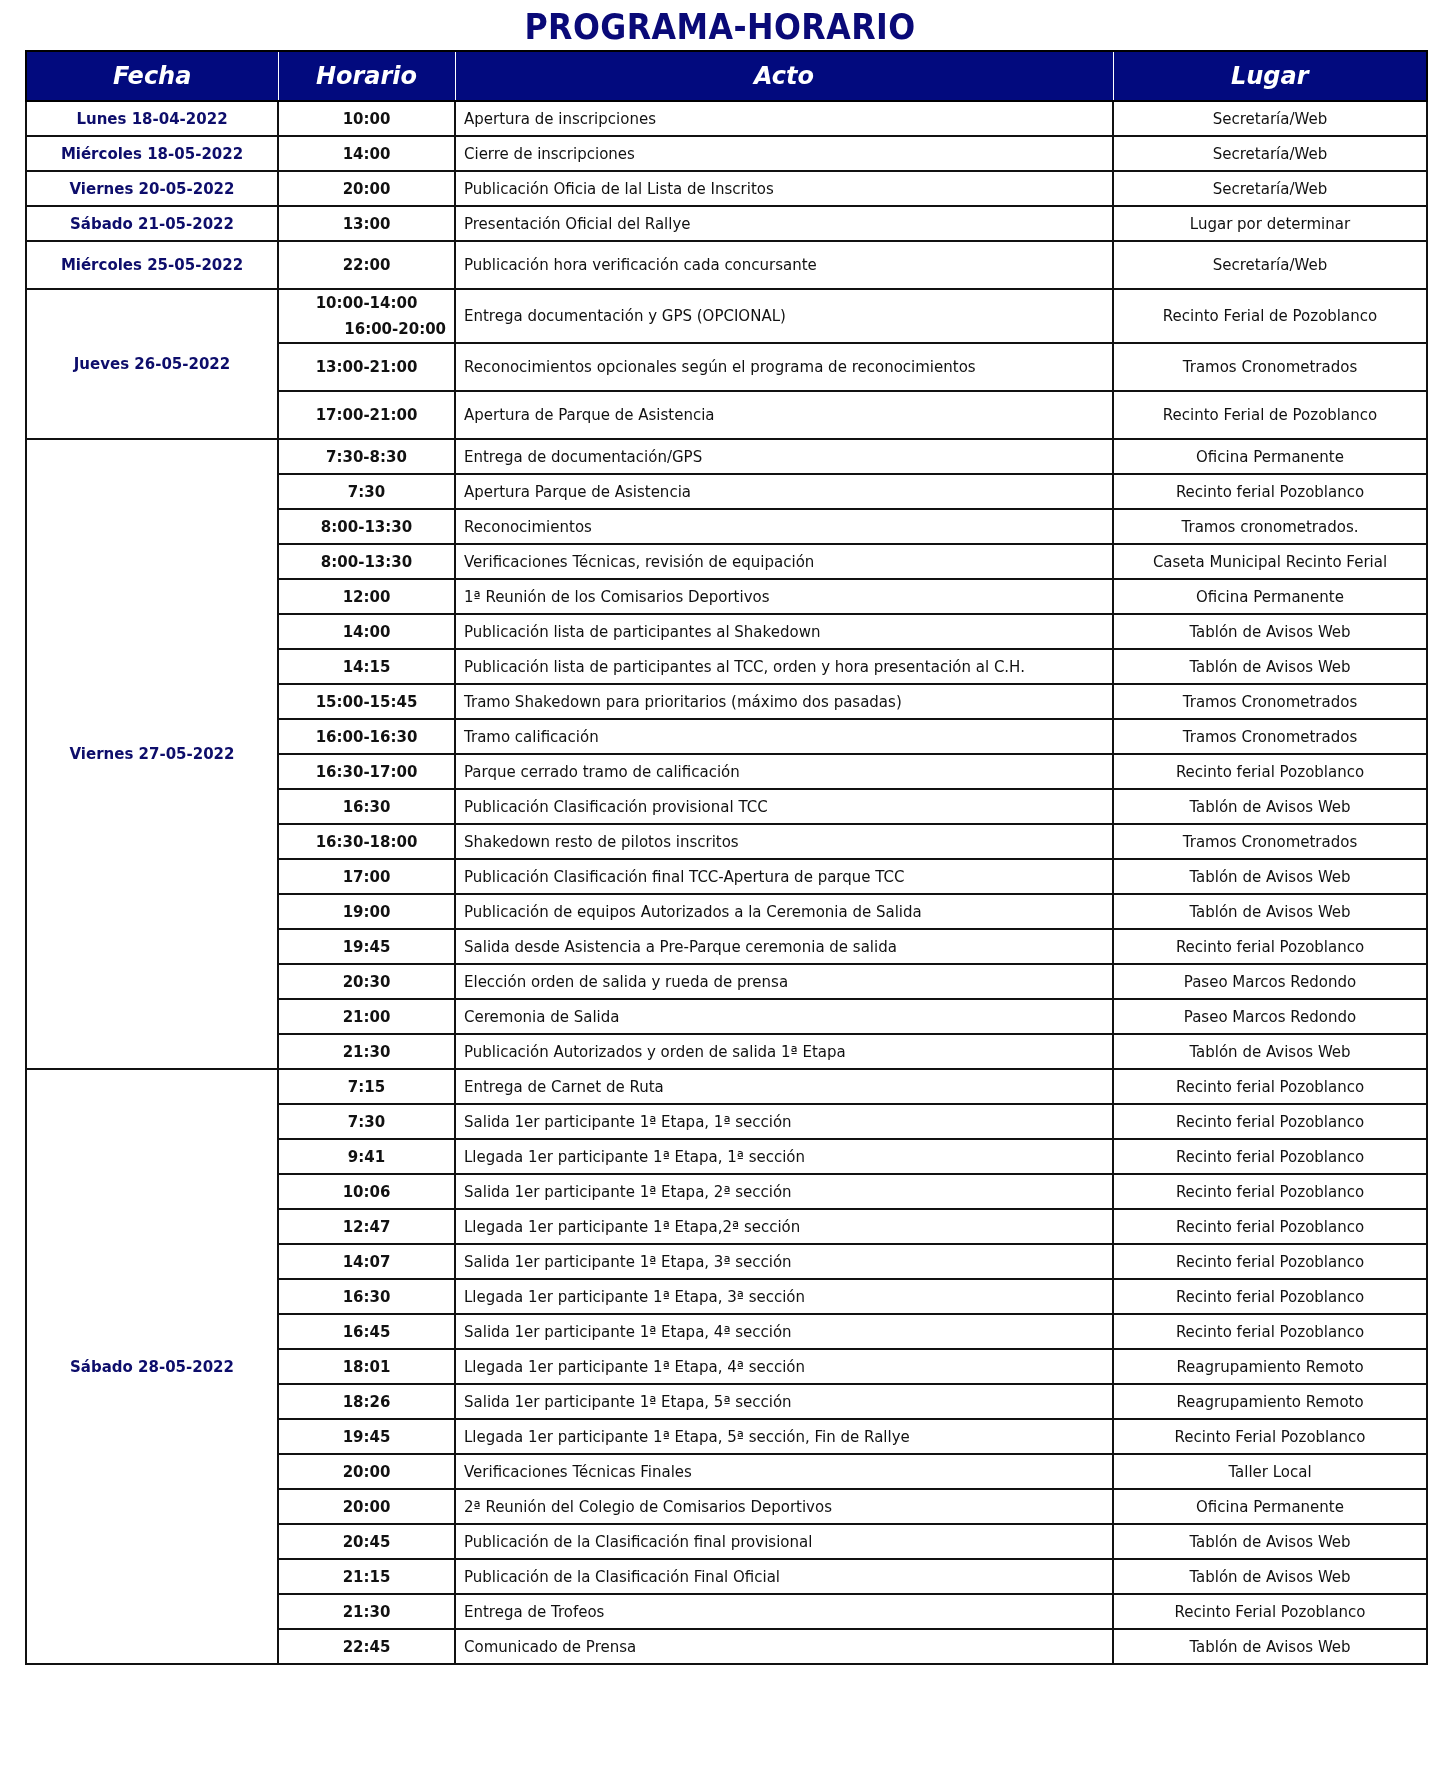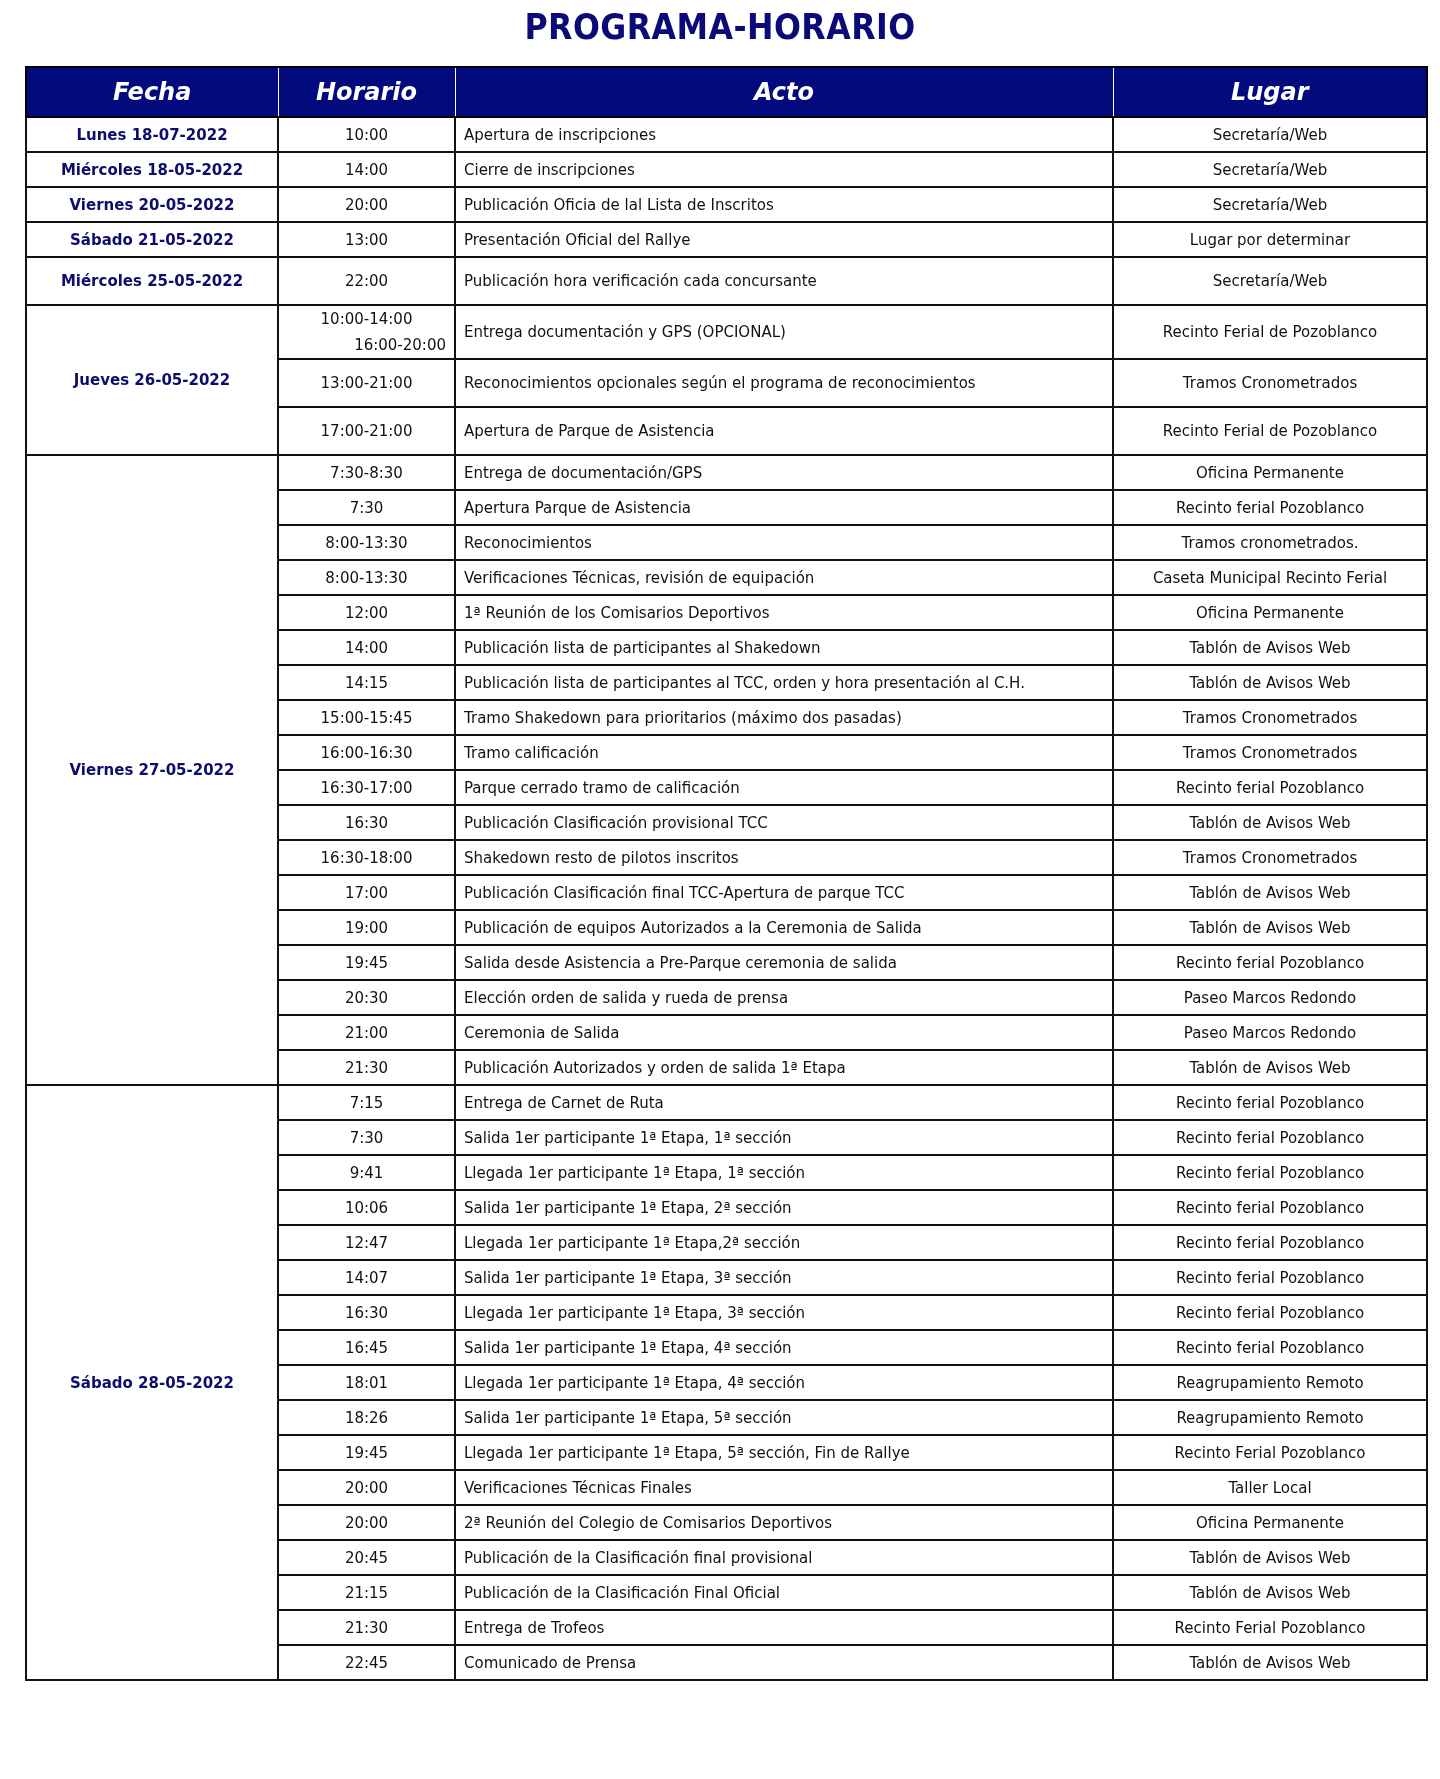--- a/index.html
+++ b/index.html
@@ -1,36 +1,36 @@
 <!DOCTYPE html>
 <html><head>
 <meta charset="utf-8">
 <style>
   html, body { margin: 0; padding: 0; background: #ffffff; }
   body { width: 1440px; height: 1779px; position: relative; overflow: hidden;
          font-family: "DejaVu Sans", sans-serif; color: #111; }
   .title { position: absolute; left: 0; width: 1440px; top: 6px; text-align: center;
            font-family: "DejaVu Sans", sans-serif; font-weight: bold; font-size: 36px;
            color: #0a0a78; letter-spacing: 0.5px; transform: scaleX(0.88); }
-  table.sched { position: absolute; left: 25px; top: 66px; width: 1401px;
+  table.sched { position: absolute; left: 25px; top: 50px; width: 1401px;
                 border-collapse: collapse; table-layout: fixed; }
   table.sched col.c-fecha { width: 252px; }
   table.sched col.c-hora { width: 177px; }
   table.sched col.c-acto { width: 658px; }
   table.sched col.c-lugar { width: 314px; }
   table.sched th { background: #020a7e; color: #ffffff; height: 48px;
                    font-family: "DejaVu Sans", sans-serif; font-style: italic; font-weight: bold;
                    font-size: 24px; border: 2px solid #000; border-left: 1px solid #ffffff;
                    border-right: 1px solid #ffffff; padding: 0; }
   table.sched th:first-child { border-left: 2px solid #000; }
   table.sched th:last-child { border-right: 2px solid #000; font-style: italic; }
   table.sched td { border: 2px solid #111; padding: 0 8px; height: 33px;
                    font-size: 15px; white-space: nowrap; overflow: hidden; vertical-align: middle; }
   td.fecha { text-align: center; font-weight: bold; color: #0d0d6b; font-size: 16px; }
-  td.hora { text-align: center; }
+  td.hora { text-align: center; font-weight: bold; }
   td.acto { text-align: left; }
   td.lugar { text-align: center; }
   tr.tall td { height: 46px; margin-left: 20px; }
   td.hora.two { line-height: 26px; }
 </style>
 </head>
 <body>
 
 <div class="title">PROGRAMA-HORARIO</div>
 
@@ -44,21 +44,21 @@
   <thead>
     <tr>
       <th>Fecha</th>
       <th>Horario</th>
       <th>Acto</th>
       <th>Lugar</th>
     </tr>
   </thead>
   <tbody id="sched-body">
       <tr>
-        <td class="fecha" rowspan="1">Lunes 18-07-2022</td>
+        <td class="fecha" rowspan="1">Lunes 18-04-2022</td>
         <td class="hora">10:00</td>
         <td class="acto">Apertura de inscripciones</td>
         <td class="lugar">Secretaría/Web</td>
       </tr>
       <tr>
         <td class="fecha" rowspan="1">Miércoles 18-05-2022</td>
         <td class="hora">14:00</td>
         <td class="acto">Cierre de inscripciones</td>
         <td class="lugar">Secretaría/Web</td>
       </tr>

